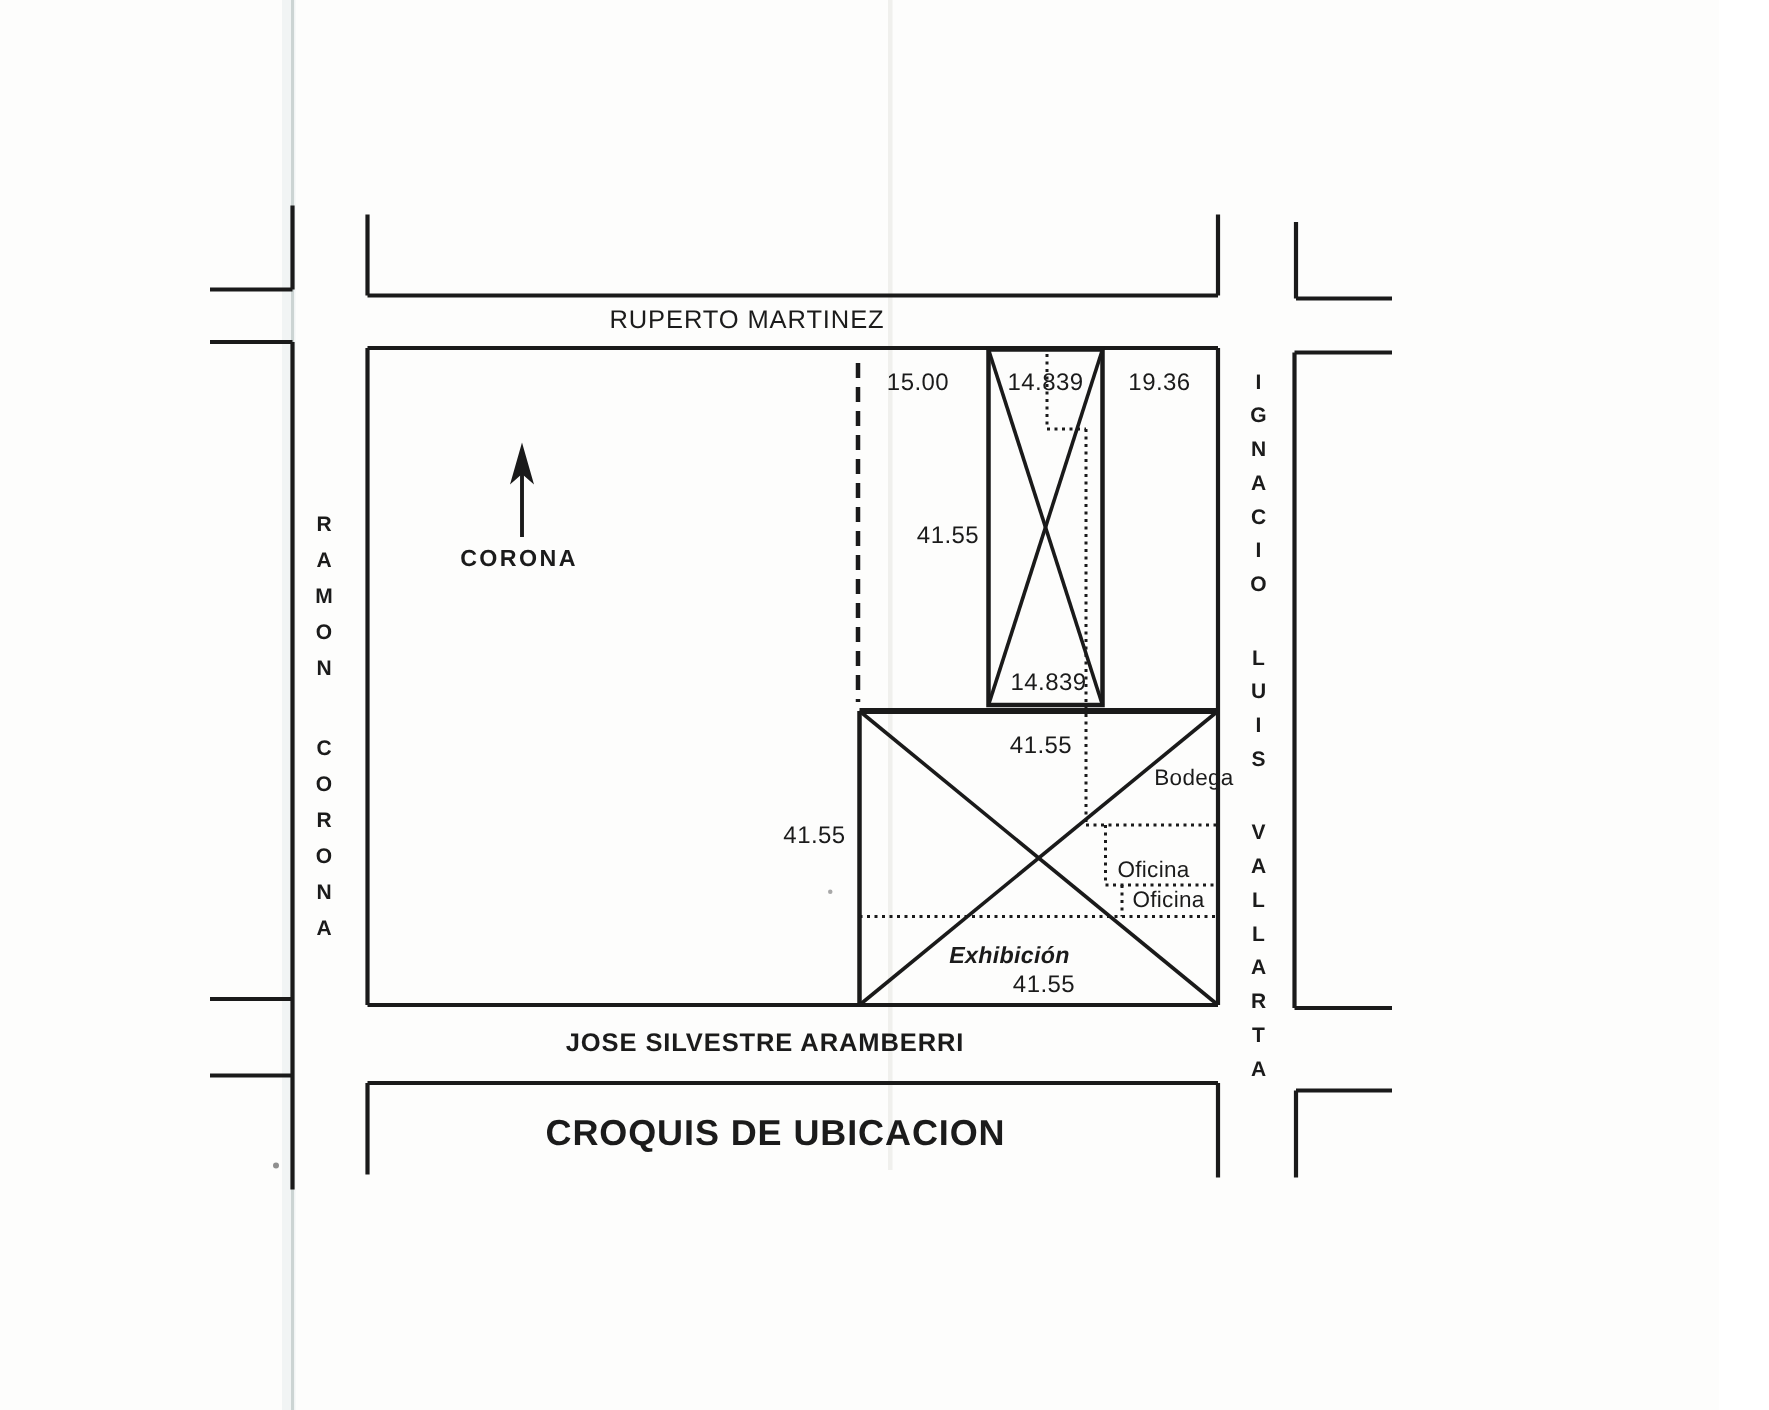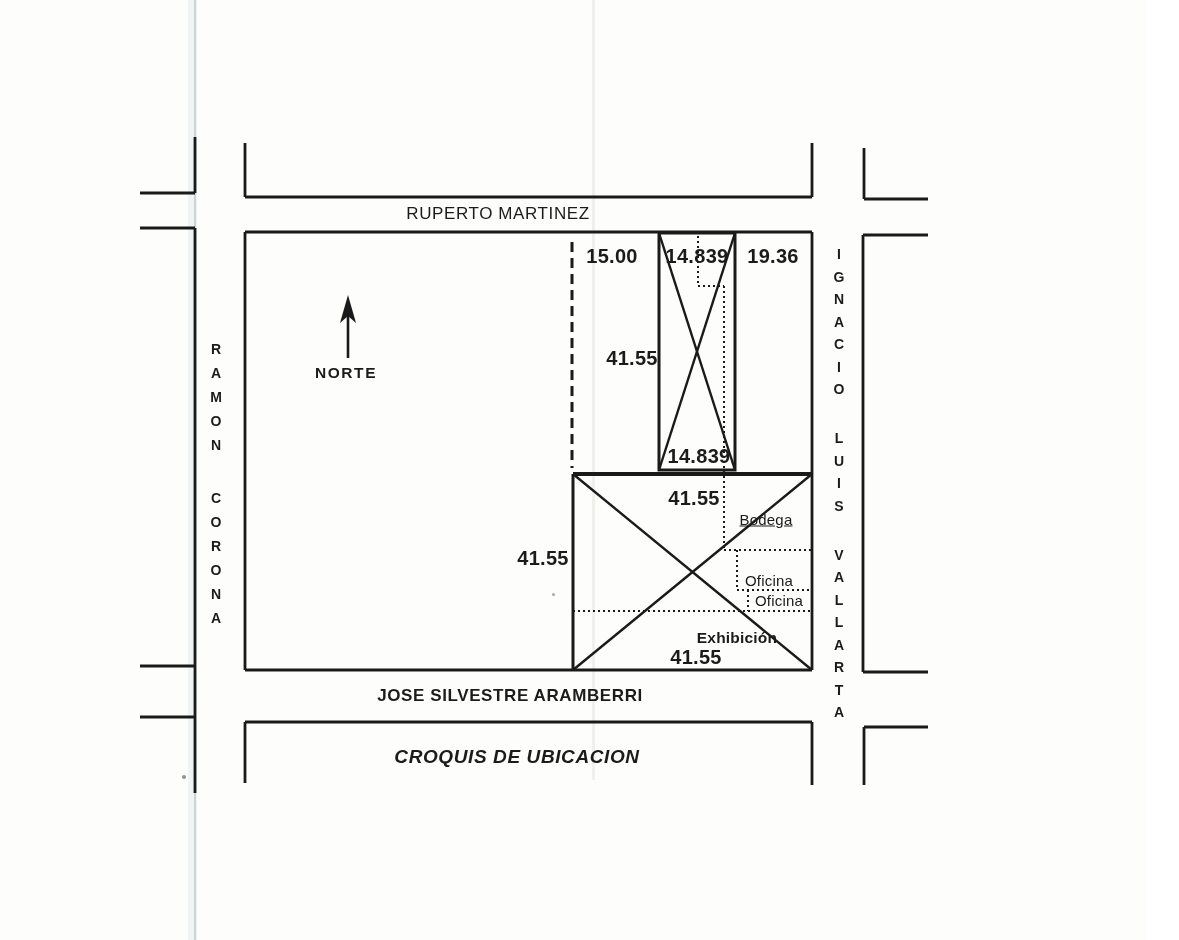--- a/index.html
+++ b/index.html
@@ -18,25 +18,25 @@
   .fold-line{left:194px;top:0;width:2px;height:940px;background:rgba(160,172,170,0.45);}
   .streak{left:592px;top:0;width:3px;height:780px;background:rgba(195,195,188,0.22);}
   .speck-a{left:182px;top:775px;width:4px;height:4px;border-radius:50%;background:#8f8f8f;}
   .speck-b{left:552px;top:593px;width:3px;height:3px;border-radius:50%;background:#a8a8a8;}
   .lbl{
     position:absolute;
     transform:translate(-50%,-50%);
     white-space:nowrap;
     line-height:1;
   }
-  .num{font-size:20px;font-weight:700;letter-spacing:.3px;}
+  .num{font-size:16px;font-weight:400;letter-spacing:.3px;}
   .room{font-size:15px;font-weight:400;letter-spacing:.2px;}
   .room-b{font-size:15.5px;font-weight:700;letter-spacing:.2px;}
   .street{font-size:17px;font-weight:400;letter-spacing:.6px;}
-  .title{font-size:19px;font-weight:700;letter-spacing:.6px;font-style:italic;}
+  .title{font-size:24px;font-weight:700;letter-spacing:.6px;}
   .norte{font-size:15.5px;font-weight:700;letter-spacing:1.6px;}
   .vstreet{
     position:absolute;
     transform:translateX(-50%);
     writing-mode:vertical-lr;
     text-orientation:upright;
     font-weight:700;
     line-height:1;
     white-space:pre;
   }
@@ -124,31 +124,31 @@
       <line x1="348" y1="358" x2="348" y2="308" stroke="#1a1a1a" stroke-width="2.6"></line>
       <polygon points="348,295 340,323 348,316 356,323" fill="#1a1a1a" stroke="none"></polygon>
     </g>
   </svg>
 
   <span class="lbl street" style="left:498px;top:213px;">RUPERTO MARTINEZ</span>
   <span class="lbl street" style="left:510px;top:695px;font-weight:bold;">JOSE SILVESTRE ARAMBERRI</span>
   <span class="vstreet vleft" style="left:216px;top:341px;">RAMON CORONA</span>
   <span class="vstreet vright" style="left:839px;top:246px;">IGNACIO LUIS VALLARTA</span>
 
-  <span class="lbl norte" style="left:346px;top:373px;">NORTE</span>
+  <span class="lbl norte" style="left:346px;top:373px;">CORONA</span>
 
   <span class="lbl num" style="left:612px;top:256px;">15.00</span>
   <span class="lbl num" style="left:697px;top:256px;">14.839</span>
   <span class="lbl num" style="left:773px;top:256px;">19.36</span>
   <span class="lbl num" style="left:632px;top:358px;">41.55</span>
   <span class="lbl num" style="left:699px;top:456px;">14.839</span>
   <span class="lbl num" style="left:694px;top:498px;">41.55</span>
   <span class="lbl num" style="left:543px;top:558px;">41.55</span>
   <span class="lbl num" style="left:696px;top:657px;">41.55</span>
 
-  <span class="lbl room" style="left:766px;top:519px;text-decoration:underline;">Bodega</span>
+  <span class="lbl room" style="left:796px;top:519px;">Bodega</span>
   <span class="lbl room" style="left:769px;top:580px;">Oficina</span>
   <span class="lbl room" style="left:779px;top:600px;">Oficina</span>
-  <span class="lbl room-b" style="left:737px;top:638px;">Exhibición</span>
+  <span class="lbl room-b" style="left:673px;top:638px;font-style:italic;">Exhibición</span>
 
   <span class="lbl title" style="left:517px;top:756px;">CROQUIS DE UBICACION</span>
 
 </div>
 
 </body></html>

